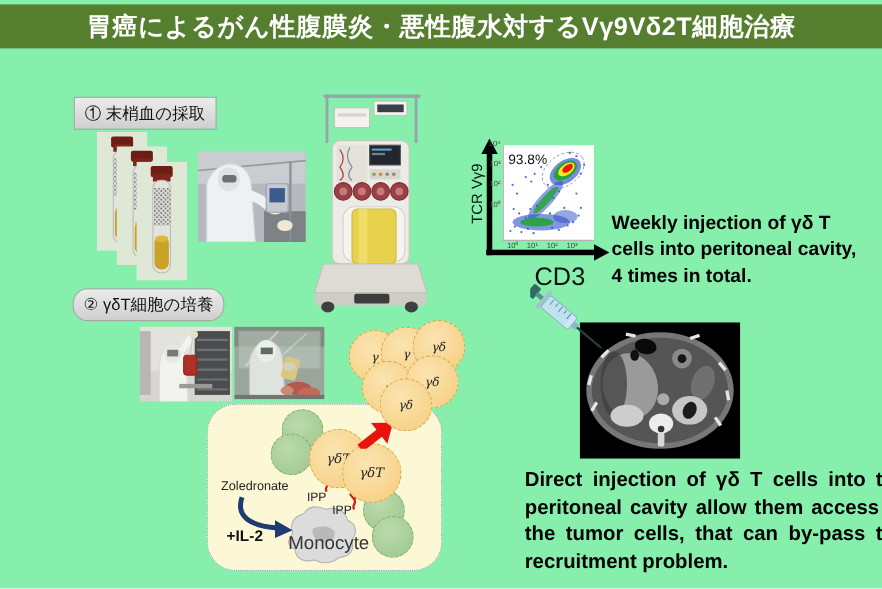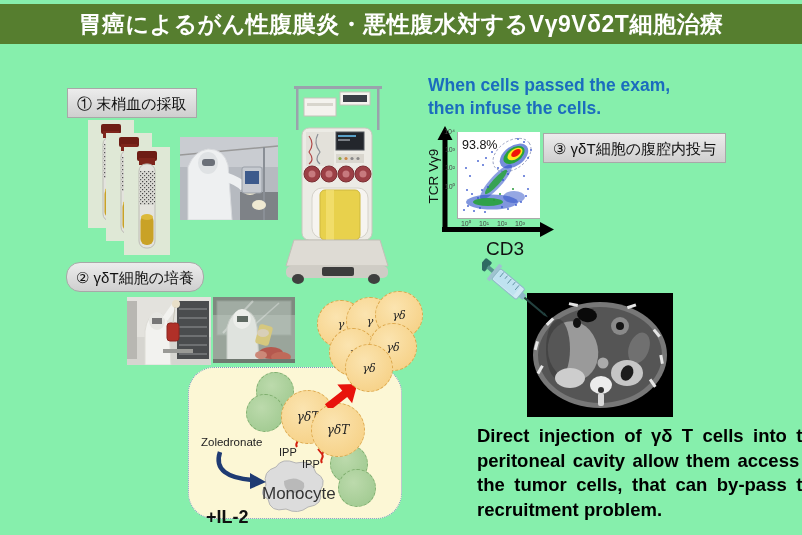--- a/index.html
+++ b/index.html
@@ -3,21 +3,21 @@
 <meta charset="utf-8">
 <style>
   html,body{margin:0;padding:0;background:#fff;font-family:"Liberation Sans",sans-serif;}
   .canvas{position:relative;width:802px;height:535px;background:#86efac;overflow:hidden;}
   .abs{position:absolute;}
   .banner{position:absolute;left:0;top:4px;width:802px;height:40px;background:#567e2f;
           display:flex;align-items:center;justify-content:center;}
   .banner span{color:#fff;font-weight:bold;font-size:23px;letter-spacing:.5px;}
   .blue{position:absolute;color:#1b6cbe;font-weight:bold;font-size:17.5px;line-height:1.32;white-space:pre-line;}
   .step-box{position:absolute;background:linear-gradient(#ececec,#cfcfcf);border:1px solid #a8a8a8;
-            height:22px;display:flex;align-items:flex-end;padding:3px 9px;}
+            height:22px;display:flex;align-items:center;padding:3px 9px;}
   .step-box span{font-size:15px;color:#111;white-space:nowrap;}
   .bold-black{position:absolute;color:#000;font-weight:bold;}
   .tick{position:absolute;font-size:7px;color:#444;line-height:1;}
   .cell{position:absolute;border-radius:50%;display:flex;align-items:center;justify-content:center;
         font-family:"DejaVu Serif",serif;font-style:italic;color:#222;}
   .cell.orange{background:radial-gradient(circle at 40% 35%,#fbe4b0,#f5cd7e);border:1px dashed #dda84c;}
   .cell.green{background:radial-gradient(circle at 40% 35%,#bcdaac,#9cc78c);border:1px dashed #7fae6e;}
   .dlabel{position:absolute;color:#222;line-height:1.1;}
 </style>
 </head>
@@ -124,22 +124,20 @@
     <rect x="36" y="112" width="56" height="50" rx="10" fill="#f6f4f0" stroke="#d5d2ca"></rect>
     <rect x="44" y="114" width="40" height="50" rx="5" fill="#e8d14c" stroke="#cdb83e"></rect>
     <rect x="50" y="114" width="8" height="50" fill="#f2e070" opacity="0.8"></rect>
     <path d="M18,164 L104,164 L112,190 L10,190 Z" fill="#dedbd4" stroke="#c2bfb7"></path>
     <rect x="10" y="190" width="102" height="12" rx="5" fill="#cfccc5"></rect>
     <rect x="46" y="191" width="32" height="9" rx="2" fill="#3c3c3c"></rect>
     <ellipse cx="22" cy="203" rx="6" ry="5" fill="#3f3f3f"></ellipse>
       <ellipse cx="98" cy="203" rx="6" ry="5" fill="#3f3f3f"></ellipse>
   </svg>
 
-  <div class="blue" style="left:428px;top:74px;">When cells passed the exam,
-then infuse the cells.</div>
 
   <div class="abs" style="left:388px;top:120px;width:175px;height:150px;">
 
     <svg class="abs" style="left:48px;top:4px;" width="120" height="120" viewBox="0 0 120 120">
       <rect x="6.5" y="14" width="5" height="94" fill="#000"></rect>
       <polygon points="9,2 16.5,16 1.5,16" fill="#000"></polygon>
       <rect x="6" y="103" width="100" height="5" fill="#000"></rect>
       <polygon points="118,105.5 104,98 104,113" fill="#000"></polygon>
     </svg>
 
@@ -200,27 +198,27 @@
     <div class="tick" style="left:49px;top:26px;width:18px;text-align:right;">10³</div>
     <div class="tick" style="left:49px;top:44px;width:18px;text-align:right;">10²</div>
     <div class="tick" style="left:49px;top:63px;width:18px;text-align:right;">10⁰</div>
 
     <div class="tick" style="left:70px;top:100px;width:16px;text-align:center;">10⁰</div>
     <div class="tick" style="left:88px;top:100px;width:16px;text-align:center;">10¹</div>
     <div class="tick" style="left:106px;top:100px;width:16px;text-align:center;">10²</div>
     <div class="tick" style="left:124px;top:100px;width:16px;text-align:center;">10³</div>
 
     <div class="abs" style="left:2px;top:48px;width:88px;height:16px;text-align:center;font-size:13.5px;color:#111;transform:rotate(-90deg);">TCR Vγ9</div>
-    <div class="abs" style="left:98px;top:118px;font-size:19px;color:#111;">CD3</div>
-  </div>
-
-  <div class="step-box" style="left:543px;top:133px;">
-    <span>③ γδT細胞の腹腔内投与</span>
-  </div>
-
+    <div class="abs" style="left:98px;top:118px;font-size:23px;color:#111;">CD3</div>
+  </div>
+
+
+  <div class="bold-black" style="left:556px;top:190px;font-size:17.5px;line-height:24px;white-space:pre-line;">Weekly injection of γδ T
+cells into peritoneal cavity,
+4 times in total.</div>
 
   <div class="step-box" style="left:66px;top:262px;border-radius:14px;">
     <span>② γδT細胞の培養</span>
   </div>
 
   <svg class="abs" style="left:127px;top:297px;" width="84" height="68" viewBox="0 0 84 68">
     <rect width="84" height="68" fill="#d6d5d0"></rect>
       <rect width="84" height="40" fill="#e3e2dd"></rect>
     <rect x="0" y="4" width="10" height="58" fill="#b8b7b2"></rect>
     <rect x="50" y="4" width="32" height="58" fill="#4a4c4e"></rect>
@@ -271,21 +269,21 @@
     <path d="M14,30 Q10,16 24,12 Q30,2 44,8 Q60,4 64,18 Q76,24 68,36 Q72,50 56,52 Q46,60 34,54 Q18,58 16,44 Q6,40 14,30 Z" fill="#dcdcdc" stroke="#b5b5b5"></path>
     <path d="M32,26 Q44,20 52,28 Q54,36 44,38 Q32,38 32,26 Z" fill="#b9b9b9"></path>
   </svg>
   <div class="dlabel" style="left:262px;top:485px;font-size:17px;color:#333;z-index:3;">Monocyte</div>
 
   <div class="dlabel" style="left:201px;top:436px;font-size:11.5px;color:#222;z-index:3;">Zoledronate</div>
   <svg class="abs" style="left:212px;top:448px;z-index:3;" width="64" height="44" viewBox="0 0 64 44">
     <path d="M8,4 C2,22 16,30 40,32" stroke="#1f3b73" stroke-width="4.5" fill="none"></path>
     <polygon points="54,34 38,25 38,41" fill="#1f3b73"></polygon>
   </svg>
-  <div class="dlabel" style="left:206px;top:480px;font-size:18px;font-weight:bold;color:#111;z-index:3;margin-top:28px;">+IL-2</div>
+  <div class="dlabel" style="left:206px;top:480px;font-size:14px;font-weight:bold;color:#111;z-index:3;">+IL-2</div>
 
   <div class="dlabel" style="left:279px;top:446px;font-size:11px;z-index:4;">IPP</div>
   <div class="dlabel" style="left:302px;top:458px;font-size:11px;z-index:4;">IPP</div>
   <svg class="abs" style="left:291px;top:432px;z-index:4;" width="12" height="16" viewBox="0 0 12 16">
     <path d="M6,15 C3,11 9,10 6,6 M6,6 L2,1 M6,6 L10,1" stroke="#d42010" stroke-width="2" fill="none"></path>
   </svg>
   <svg class="abs" style="left:316px;top:448px;z-index:4;" width="12" height="16" viewBox="0 0 12 16">
     <path d="M6,15 C3,11 9,10 6,6 M6,6 L2,1 M6,6 L10,1" stroke="#d42010" stroke-width="2" fill="none"></path>
   </svg>
 

